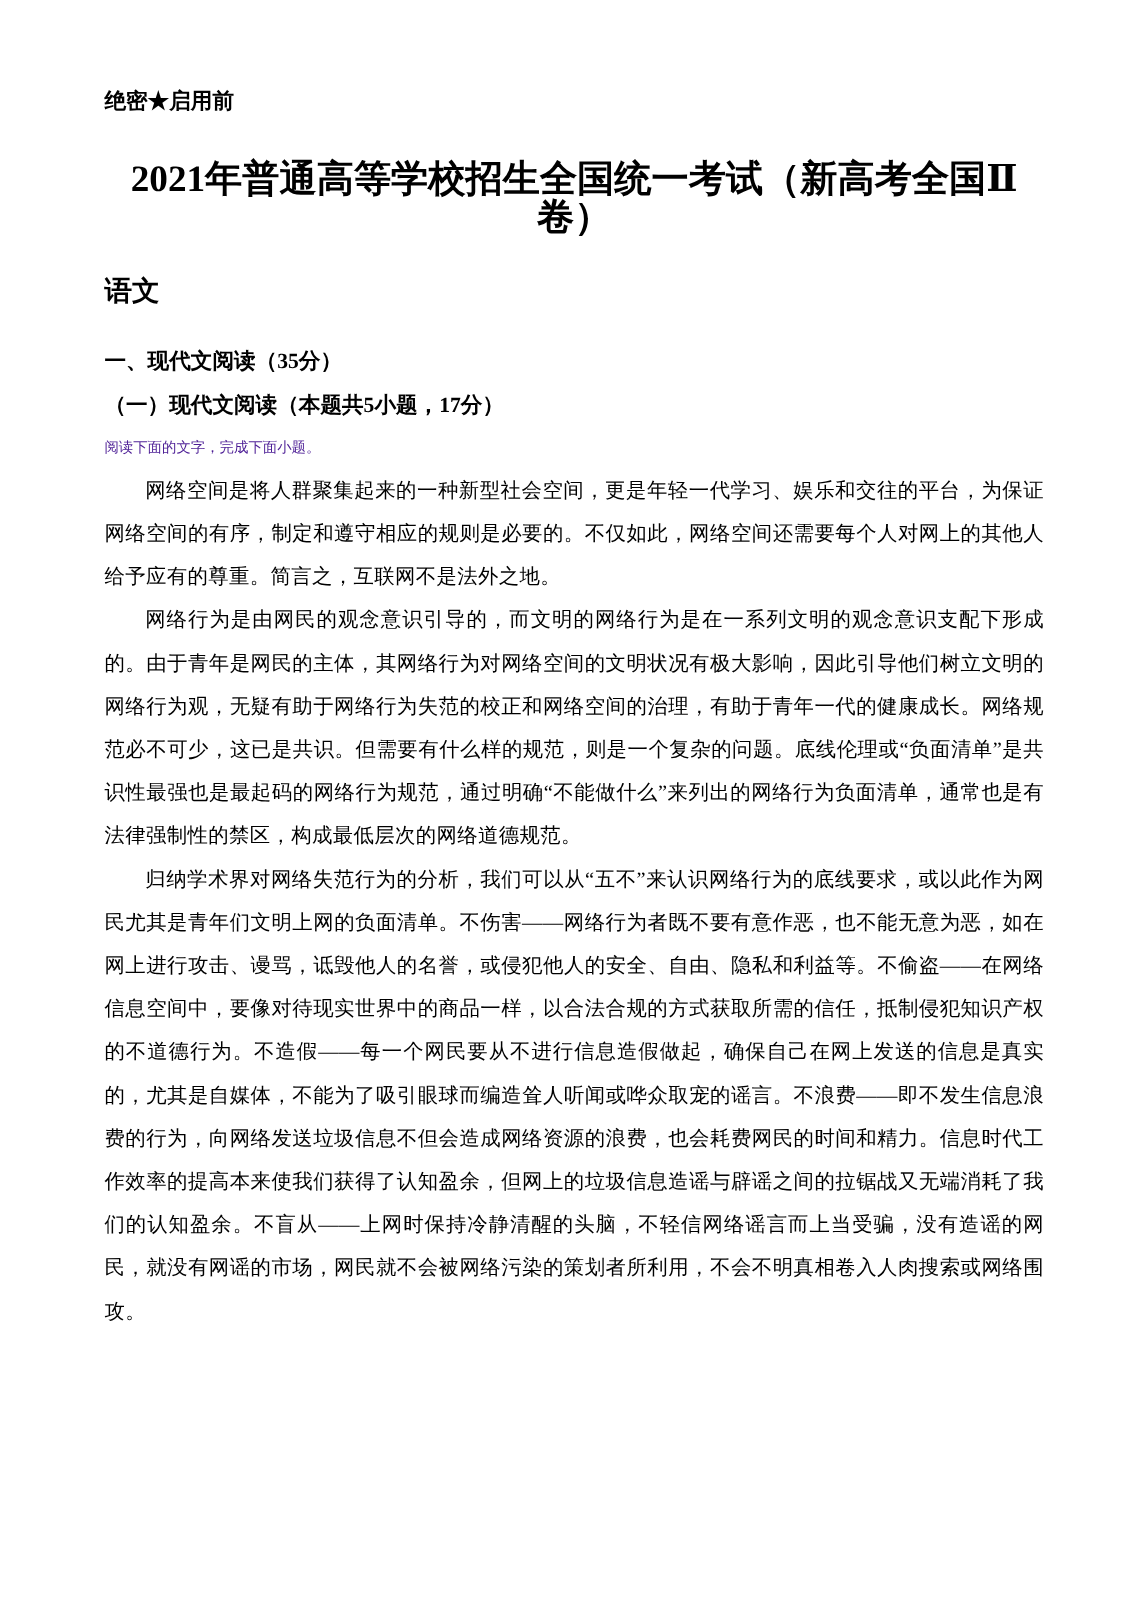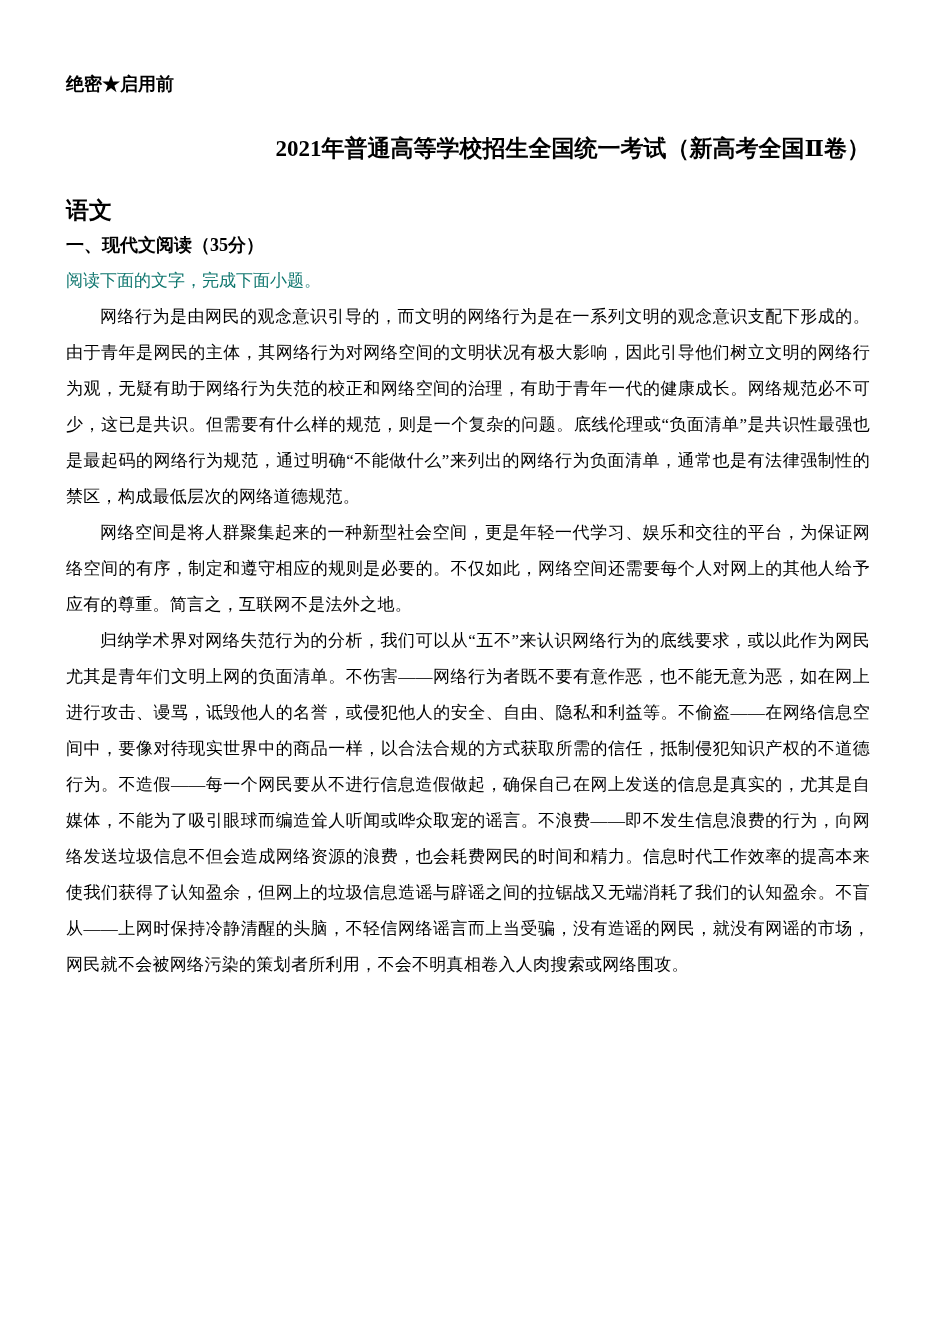--- a/index.html
+++ b/index.html
@@ -9,54 +9,55 @@
   }
   .page {
     position: relative;
     width: 950px;
     min-height: 1344px;
     margin: 0 auto;
     box-sizing: border-box;
     background: #ffffff;
     color: #000000;
     font-family: "Liberation Serif", "DejaVu Serif", serif;
-    padding: 72px 80px 60px 66px;
+    padding: 72px 80px 60px 87px;
   }
   .classification {
     font-size: 18px;
     font-weight: bold;
     line-height: 25px;
   }
   .exam-title {
-    font-size: 23px;
+    font-size: 31px;
     font-weight: bold;
-    text-align: right;
+    text-align: center;
     line-height: 32px;
     margin: 36px 0 0 0;
   }
   .subject-title {
     font-size: 23px;
     font-weight: bold;
     text-align: left;
     line-height: 32px;
     margin: 30px 0 0 0;
   }
   .section-heading {
     font-size: 18px;
     font-weight: bold;
     line-height: 36px;
+    margin-top: 24px;
   }
   .subsection-heading {
     font-size: 18px;
     font-weight: bold;
     line-height: 36px;
   }
   .instruction {
-    font-size: 17px;
-    color: #0f766e;
+    font-size: 12px;
+    color: #4c1d95;
     line-height: 36px;
   }
   .passage p {
     font-size: 17px;
     line-height: 36px;
     text-indent: 2em;
     text-align: justify;
     margin: 0;
     letter-spacing: 0.3px;
   }
@@ -67,22 +68,23 @@
 <div class="page">
 
   <div class="classification">绝密★启用前</div>
 
   <h1 class="exam-title">2021年普通高等学校招生全国统一考试（新高考全国Ⅱ卷）</h1>
 
   <h2 class="subject-title">语文</h2>
 
   <div class="section-heading">一、现代文阅读（35分）</div>
 
+  <div class="subsection-heading">（一）现代文阅读（本题共5小题，17分）</div>
 
   <div class="instruction">阅读下面的文字，完成下面小题。</div>
 
   <div class="passage">
+    <p>网络空间是将人群聚集起来的一种新型社会空间，更是年轻一代学习、娱乐和交往的平台，为保证网络空间的有序，制定和遵守相应的规则是必要的。不仅如此，网络空间还需要每个人对网上的其他人给予应有的尊重。简言之，互联网不是法外之地。</p>
     <p>网络行为是由网民的观念意识引导的，而文明的网络行为是在一系列文明的观念意识支配下形成的。由于青年是网民的主体，其网络行为对网络空间的文明状况有极大影响，因此引导他们树立文明的网络行为观，无疑有助于网络行为失范的校正和网络空间的治理，有助于青年一代的健康成长。网络规范必不可少，这已是共识。但需要有什么样的规范，则是一个复杂的问题。底线伦理或“负面清单”是共识性最强也是最起码的网络行为规范，通过明确“不能做什么”来列出的网络行为负面清单，通常也是有法律强制性的禁区，构成最低层次的网络道德规范。</p>
-    <p>网络空间是将人群聚集起来的一种新型社会空间，更是年轻一代学习、娱乐和交往的平台，为保证网络空间的有序，制定和遵守相应的规则是必要的。不仅如此，网络空间还需要每个人对网上的其他人给予应有的尊重。简言之，互联网不是法外之地。</p>
     <p>归纳学术界对网络失范行为的分析，我们可以从“五不”来认识网络行为的底线要求，或以此作为网民尤其是青年们文明上网的负面清单。不伤害——网络行为者既不要有意作恶，也不能无意为恶，如在网上进行攻击、谩骂，诋毁他人的名誉，或侵犯他人的安全、自由、隐私和利益等。不偷盗——在网络信息空间中，要像对待现实世界中的商品一样，以合法合规的方式获取所需的信任，抵制侵犯知识产权的不道德行为。不造假——每一个网民要从不进行信息造假做起，确保自己在网上发送的信息是真实的，尤其是自媒体，不能为了吸引眼球而编造耸人听闻或哗众取宠的谣言。不浪费——即不发生信息浪费的行为，向网络发送垃圾信息不但会造成网络资源的浪费，也会耗费网民的时间和精力。信息时代工作效率的提高本来使我们获得了认知盈余，但网上的垃圾信息造谣与辟谣之间的拉锯战又无端消耗了我们的认知盈余。不盲从——上网时保持冷静清醒的头脑，不轻信网络谣言而上当受骗，没有造谣的网民，就没有网谣的市场，网民就不会被网络污染的策划者所利用，不会不明真相卷入人肉搜索或网络围攻。</p>
   </div>
 
 </div>
 
 </body></html>

